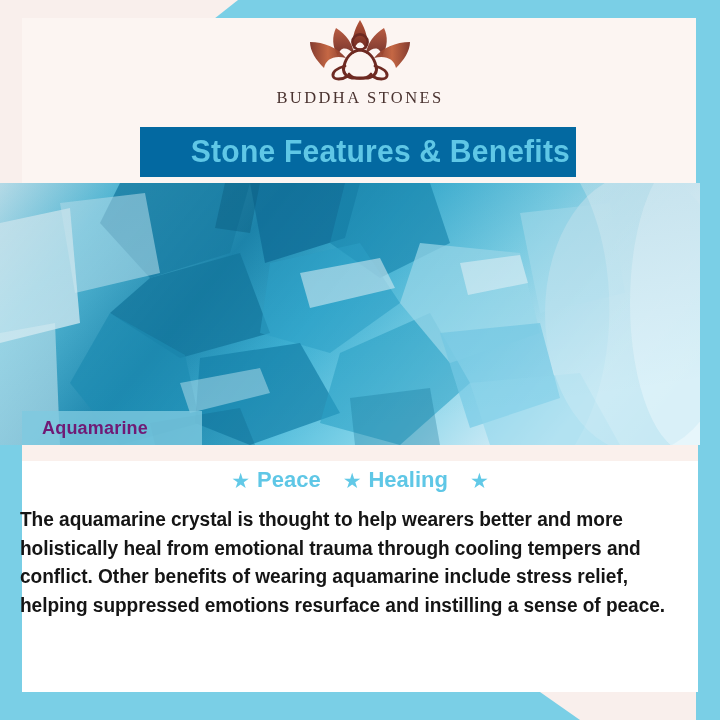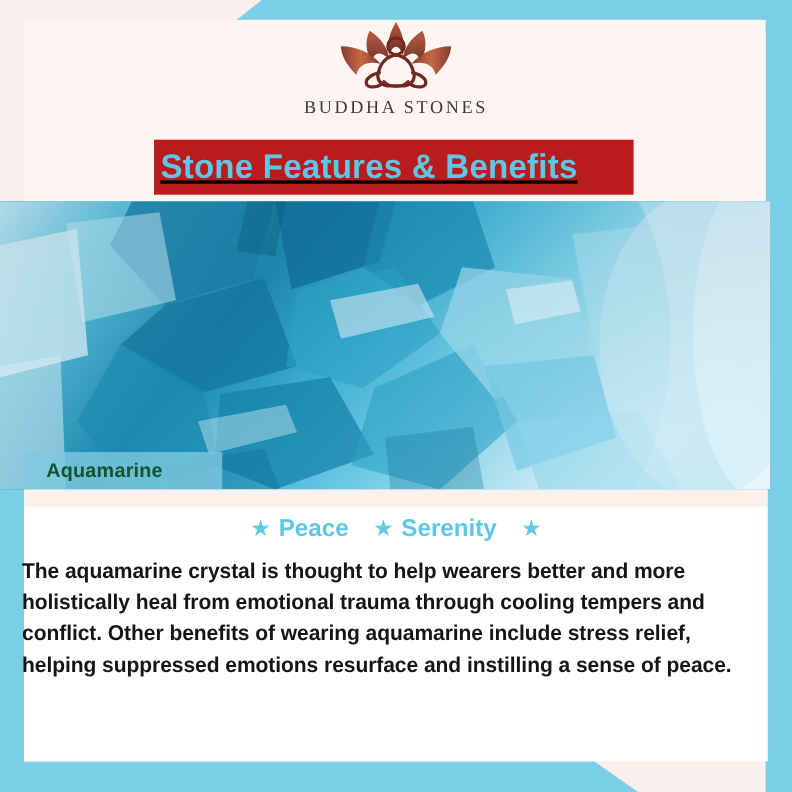--- a/index.html
+++ b/index.html
@@ -46,22 +46,22 @@
   .logo-word{
     margin-top:2px;
     font-family:"Liberation Serif", serif;
     font-size:16.5px;letter-spacing:2.4px;
     color:#4A3330;font-weight:400;
   }
 
   
   .title-band{
     position:absolute;left:140px;width:436px;top:127px;height:50px;
-    background:#b91c1c;
-    display:flex;align-items:center;justify-content:flex-start;text-decoration:underline;
+    background:#0369a1;
+    display:flex;align-items:center;justify-content:flex-end;
   }
   .title-text{
     font-family:"Liberation Sans Narrow","Liberation Sans",sans-serif;
     font-weight:bold;
     font-size:31px;
     letter-spacing:.2px;
     color:#5FC7E6;
     white-space:nowrap;
     transform:scaleX(.97);
   }
@@ -74,21 +74,21 @@
   }
   .hero svg{display:block;width:700px;height:262px;}
 
   .stone-tag{
     position:absolute;left:22px;bottom:0;width:180px;height:34px;
     background:rgba(126,201,224,.80);
     display:flex;align-items:center;
   }
   .stone-tag span{
     margin-left:20px;
-    color:#14532d;font-weight:bold;font-size:18px;letter-spacing:.2px;
+    color:#701a75;font-weight:bold;font-size:18px;letter-spacing:.2px;
   }
 
   
   .cream-strip{
     position:absolute;left:22px;top:445px;width:676px;height:16px;
     background:#FAF0EC;
   }
 
   
   .content{
@@ -226,21 +226,21 @@
   <div class="cream-strip"></div>
 
   <div class="content">
     <div class="keywords">
       <div class="kw">
         <span class="star">★</span>
         <span class="kw-label">Peace</span>
       </div>
       <div class="kw">
         <span class="star">★</span>
-        <span class="kw-label">Serenity</span>
+        <span class="kw-label">Healing</span>
       </div>
       <div class="kw">
         <span class="star">★</span>
       </div>
     </div>
     <div class="body-text">The aquamarine crystal is thought to help wearers better and more holistically heal from emotional trauma through cooling tempers and conflict. Other benefits of wearing aquamarine include stress relief, helping suppressed emotions resurface and instilling a sense of peace.</div>
   </div>
 
 </div>
 

